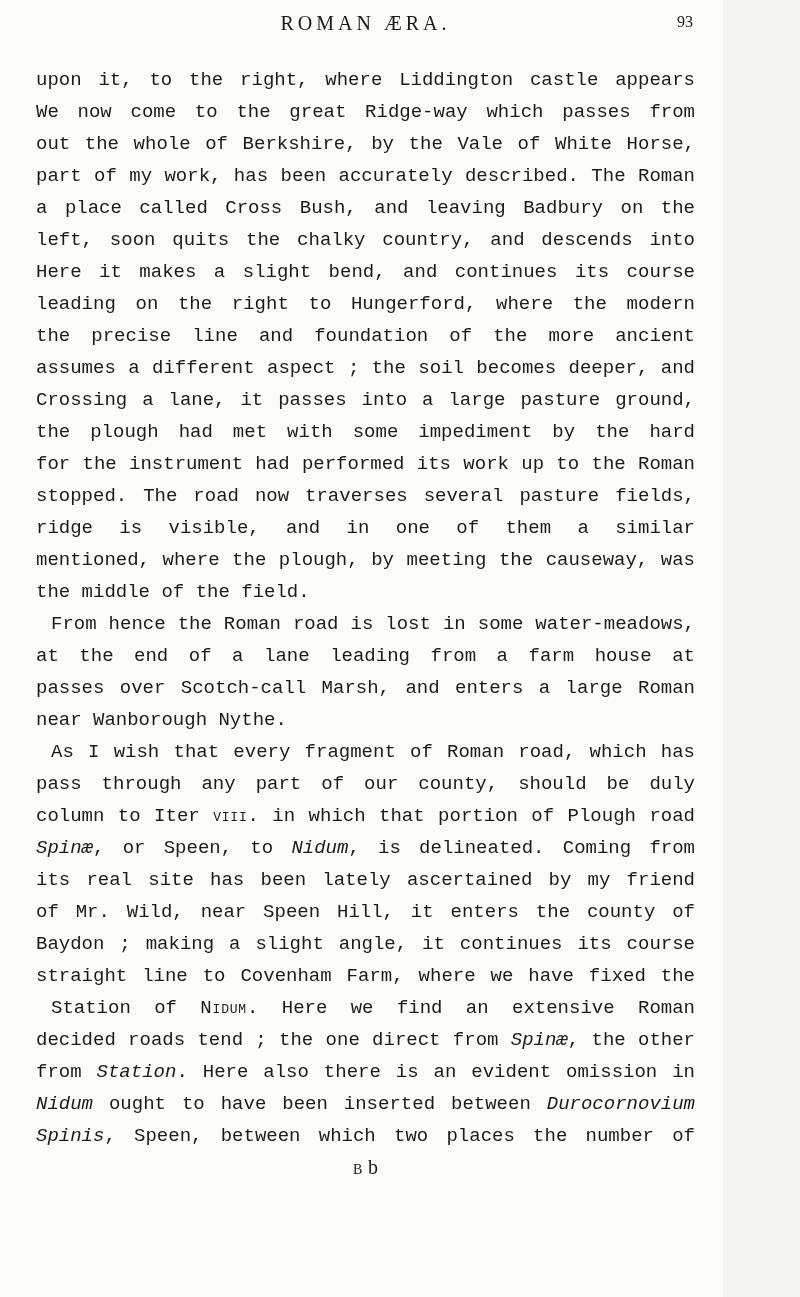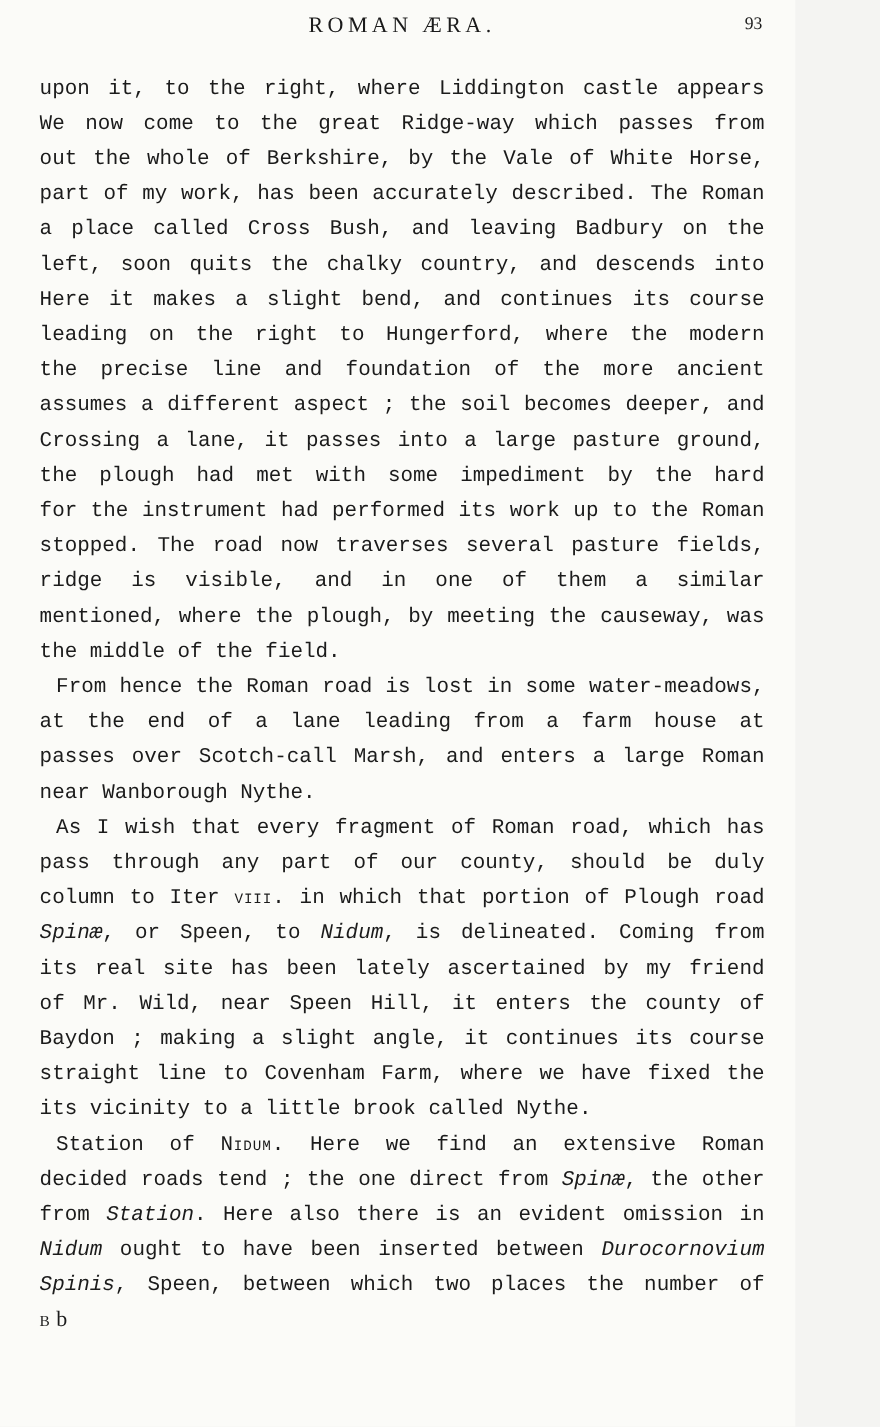--- a/index.html
+++ b/index.html
@@ -55,20 +55,21 @@
     text-align: right;
     text-align-last: left;
   }
   .line.indent {
     text-indent: 15px;
   }
   .i { font-style: italic; margin-top: 12px; }
   .sc { font-variant: small-caps; letter-spacing: 0.8px; }
   .signature-line {
     margin-top: 2px;
+    text-align: center;
     font-size: 20px;
     line-height: 26px;
   }
 </style>
 </head>
 <body>
 
 <div class="page" style="--paper: #fbfbf8; --ink: #1b1b1b;">
   <header class="page-header">
     <div class="running-title">ROMAN ÆRA.</div>
@@ -98,21 +99,20 @@
       <div class="line"><span class="n">passes over Scotch-call Marsh, and enters a large Roman Station on Covenham Farm,</span></div>
       <div class="line noj"><span class="n">near Wanborough Nythe.</span></div>
       <div class="line indent"><span class="n">As I wish that every fragment of Roman road, which has hitherto been known to</span></div>
       <div class="line"><span class="n">pass through any part of our county, should be duly noticed, I have added another</span></div>
       <div class="line"><span class="n">column to Iter </span><span class="sc">viii</span><span class="n">. in which that portion of Plough road from the Station of</span></div>
       <div class="line"><span class="i">Spinæ</span><span class="n">, or Speen, to </span><span class="i">Nidum</span><span class="n">, is delineated.  Coming from Speen, in Berkshire, where</span></div>
       <div class="line"><span class="n">its real site has been lately ascertained by my friend Mr. Leman, on the grounds</span></div>
       <div class="line"><span class="n">of Mr. Wild, near Speen Hill, it enters the county of Wilts near the village of</span></div>
       <div class="line"><span class="n">Baydon ; making a slight angle, it continues its course through Wanborough in a</span></div>
       <div class="line"><span class="n">straight line to Covenham Farm, where we have fixed the Station of </span><span class="sc">Nidum</span><span class="n">, from</span></div>
-      <div class="line noj"><span class="n">its vicinity to a little brook called Nythe.</span></div>
       <div class="line indent"><span class="n">Station of </span><span class="sc">Nidum</span><span class="n">.  Here we find an extensive Roman Station, to which two</span></div>
       <div class="line"><span class="n">decided roads tend ; the one direct from </span><span class="i">Spinæ</span><span class="n">, the other in an angular direction</span></div>
       <div class="line"><span class="n">from </span><span class="i">Station</span><span class="n">.  Here also there is an evident omission in the ancient Itineraries ; for</span></div>
       <div class="line"><span class="i">Nidum</span><span class="n"> ought to have been inserted between </span><span class="i">Durocornovium</span><span class="n"> (Cirencester), and</span></div>
       <div class="line"><span class="i">Spinis</span><span class="n">, Speen, between which two places the number of miles is stated only at</span></div>
     </main>
 
   <div class="signature-line"><span class="sc">b</span><span class="n"> b</span></div>
 </div>
 

